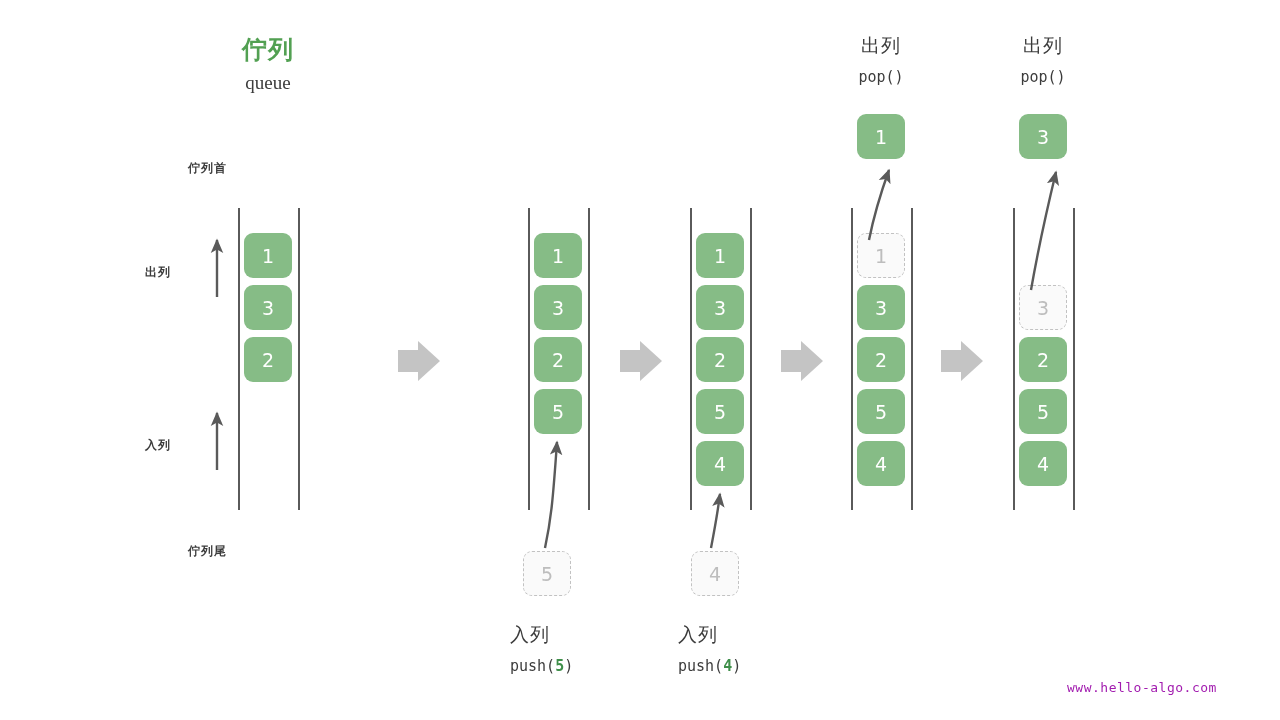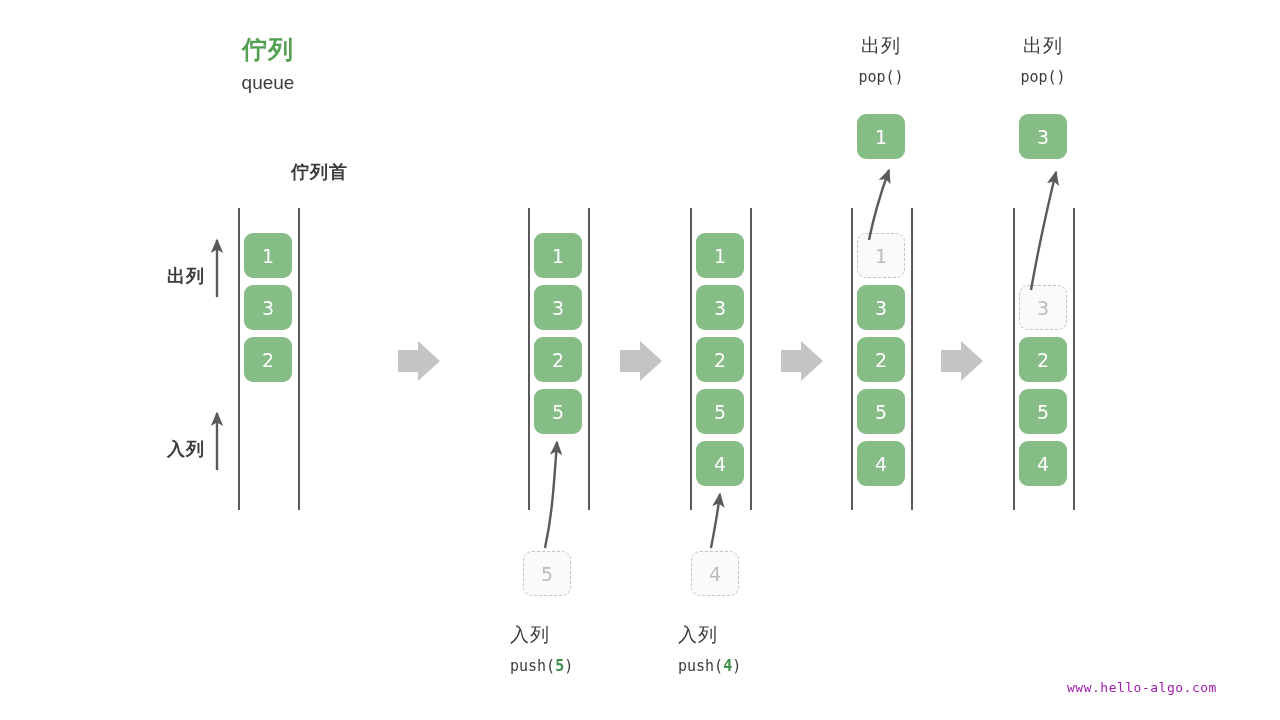--- a/index.html
+++ b/index.html
@@ -25,31 +25,31 @@
   
   .title-cn {
     font-size: 25px;
     font-weight: bold;
     color: #52a052;
     text-align: center;
     letter-spacing: 1px;
     white-space: nowrap;
   }
   .title-en {
-    font-family: Liberation Sans, sans-serif;
+    font-family: Liberation Serif, serif;
     font-size: 19px;
     color: #3c3c3c;
     text-align: center;
     white-space: nowrap;
   }
   .label-bold {
-    font-size: 18px;
+    font-size: 12px;
     font-weight: bold;
     color: #3c3c3c;
-    text-align: right;
+    text-align: left;
     white-space: nowrap;
     letter-spacing: 1px;
   }
   .op-cn {
     font-size: 19px;
     color: #3c3c3c;
     text-align: left;
     white-space: nowrap;
     letter-spacing: 1px;
   }
@@ -106,20 +106,21 @@
 </style>
 </head>
 <body>
 
 <div id="stage">
 
   <div class="abs title-cn" style="left:188px; top:33px; width:160px;">佇列</div>
   <div class="abs title-en" style="left:188px; top:72px; width:160px;">queue</div>
 
   <div class="abs label-bold" style="left:188px; top:160px; width:160px;">佇列首</div>
+  <div class="abs label-bold" style="left:188px; top:543px; width:160px;">佇列尾</div>
 
   <div class="abs label-bold" style="left:145px; top:264px; width:60px;">出列</div>
   <div class="abs label-bold" style="left:145px; top:437px; width:60px;">入列</div>
 
   <div class="abs rail" style="left:238px; top:208px; height:302px;"></div>
   <div class="abs rail" style="left:298px; top:208px; height:302px;"></div>
 
   <div class="abs" id="col-0" style="left:244px; top:233px;">
       <div class="cell" style="position: absolute; left: 0px; top: 0px;">1</div>
       <div class="cell" style="position: absolute; left: 0px; top: 52px;">3</div>

